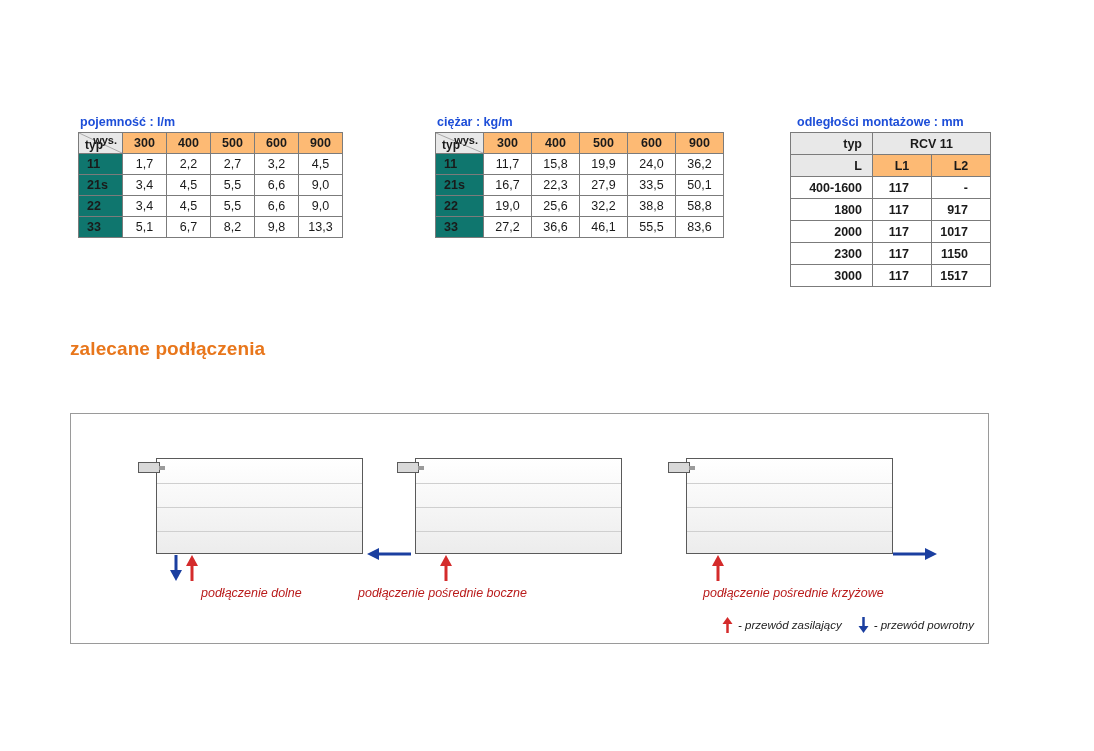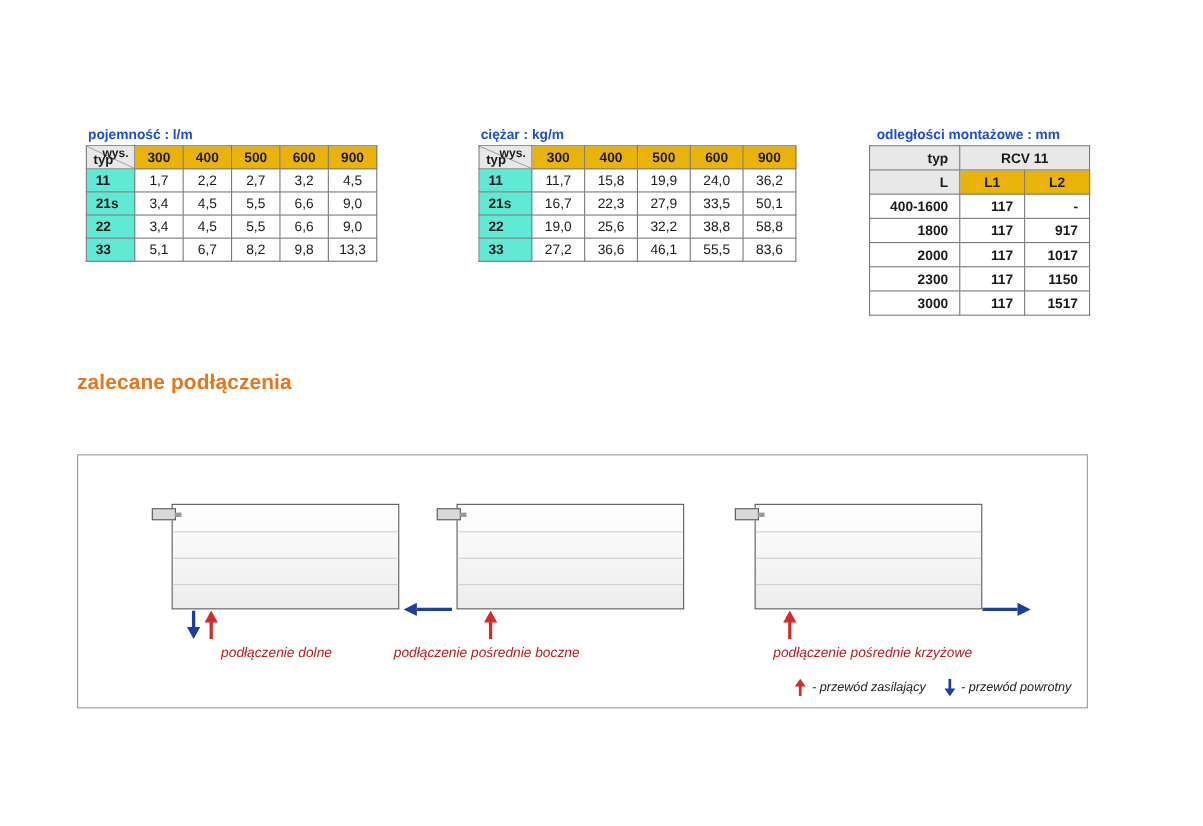--- a/index.html
+++ b/index.html
@@ -40,24 +40,24 @@
   }
   table.grid td, table.grid th {
     border: 1px solid #7b7b7b;
     padding: 2px 6px;
     text-align: center;
     font-weight: bold;
     height: 21px;
     background: #ffffff;
   }
   table.grid th {
-    background: #eab308;
+    background: #fdba74;
   }
   table.grid td.rowhead {
-    background: #5eead4;
+    background: #0f766e;
     text-align: left;
     padding-left: 8px;
   }
   table.grid td.val {
     font-weight: normal;
     text-align: center;
   }
 
   
   .diag {
@@ -84,21 +84,21 @@
   #tbl-weight { left: 435px; top: 132px; }
   #tbl-weight td.val, #tbl-weight th { width: 48px; }
   
   #tbl-mount { left: 790px; top: 132px; }
 
   #tbl-mount td, #tbl-mount th { height: 22px; }
   #tbl-mount .hdr-typ { background:#e8e8e8; text-align:right; padding-right:10px; width: 82px;}
   #tbl-mount .hdr-rcv { background:#e8e8e8; width: 118px; }
   #tbl-mount .hdr-l   { background:#e8e8e8; text-align:right; padding-right:10px; }
   #tbl-mount .c-l { text-align: right; padding-right: 10px; }
-  #tbl-mount .c-v { text-align: right; padding-right: 10px; font-weight: bold; width: 59px;}
+  #tbl-mount .c-v { text-align: right; padding-right: 22px; font-weight: bold; width: 59px;}
 
   
   #diagram-panel {
     position: absolute;
     left: 70px; top: 413px;
     width: 919px; height: 231px;
     border: 1px solid #9a9a9a;
     background: #ffffff;
   }
 

